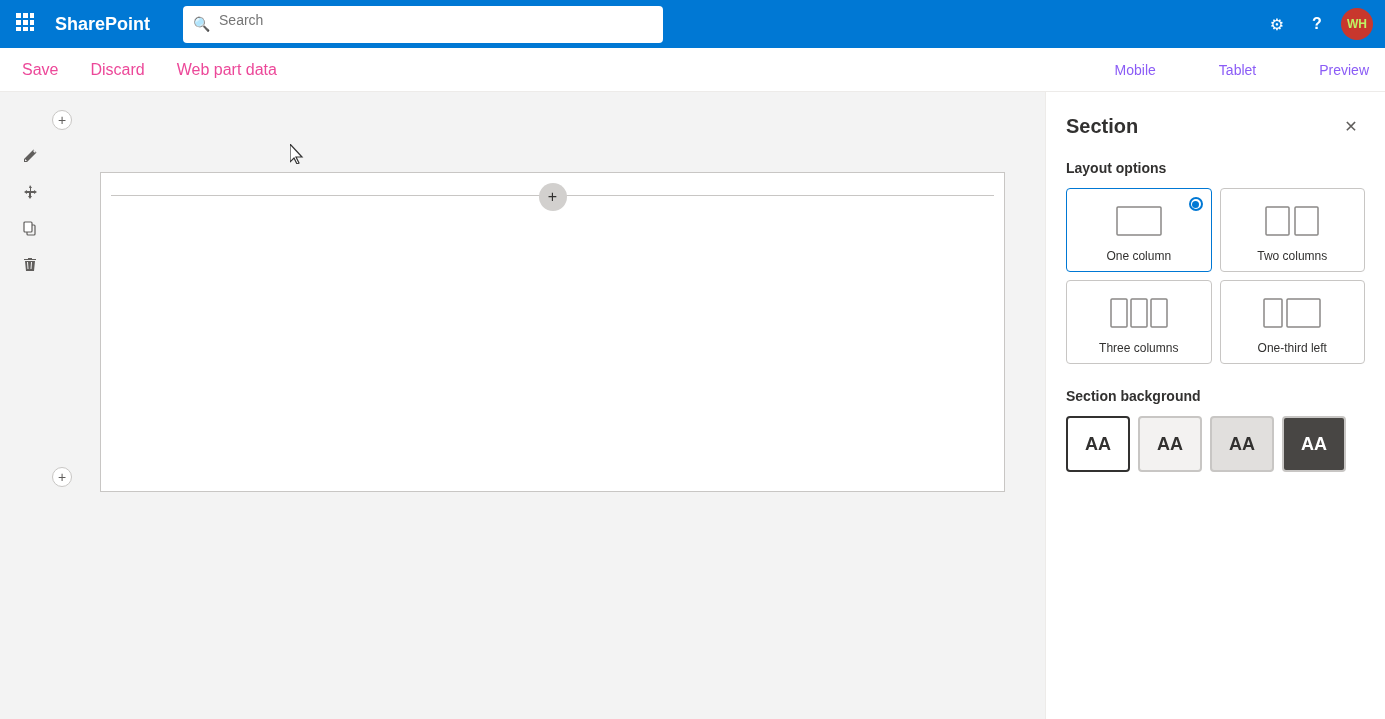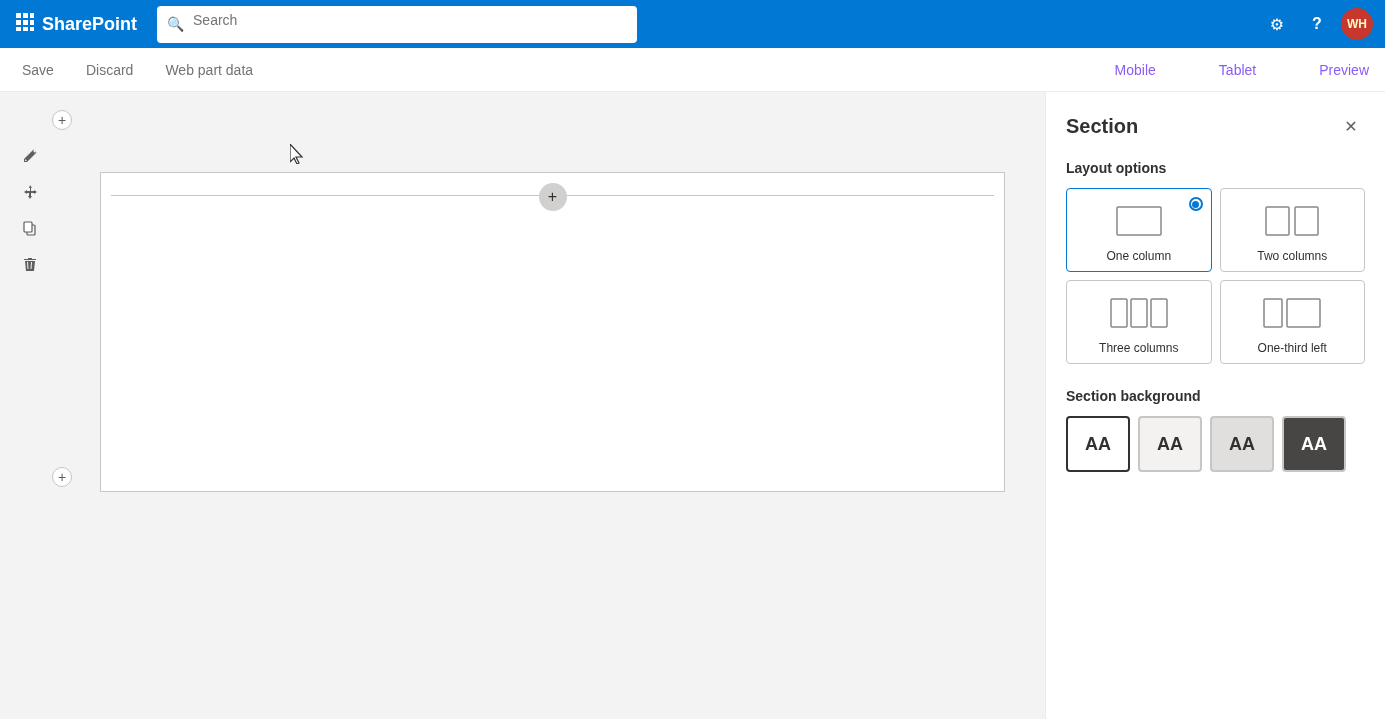--- a/index.html
+++ b/index.html
@@ -5,21 +5,21 @@
     * { box-sizing: border-box; margin: 0; padding: 0; }
     body { font-family: 'Segoe UI', sans-serif; background: #f3f3f3; height: 719px; overflow: hidden; }
 
     
     .topbar {
       background: #0078d4;
       height: 48px;
       display: flex;
       align-items: center;
       padding: 0 12px;
-      gap: 4px;
+      gap: 17px;
     }
     .topbar-waffle {
       color: white;
       font-size: 18px;
       cursor: pointer;
       padding: 4px;
     }
     .topbar-logo {
       color: white;
       font-size: 18px;
@@ -67,39 +67,39 @@
       border-radius: 50%;
     }
     .topbar-avatar {
       width: 32px;
       height: 32px;
       border-radius: 50%;
       background: #c8372d;
       display: flex;
       align-items: center;
       justify-content: center;
-      color: #fef9c3;
+      color: #bef264;
       font-size: 12px;
       font-weight: 600;
       cursor: pointer;
     }
 
     
     .actionbar {
       background: white;
       height: 44px;
       display: flex;
       align-items: center;
       padding: 0 16px;
       gap: 20px;
       border-bottom: 1px solid #edebe9;
     }
     .actionbar-btn {
-      font-size: 14px;
-      color: #737373;
+      font-size: 16px;
+      color: #ec4899;
       cursor: pointer;
       padding: 4px 6px;
       border-radius: 2px;
     }
     .actionbar-divider { flex: 1; }
     .actionbar-view-btns {
       display: flex;
       gap: 16px;
     }
     .actionbar-view-btn {

